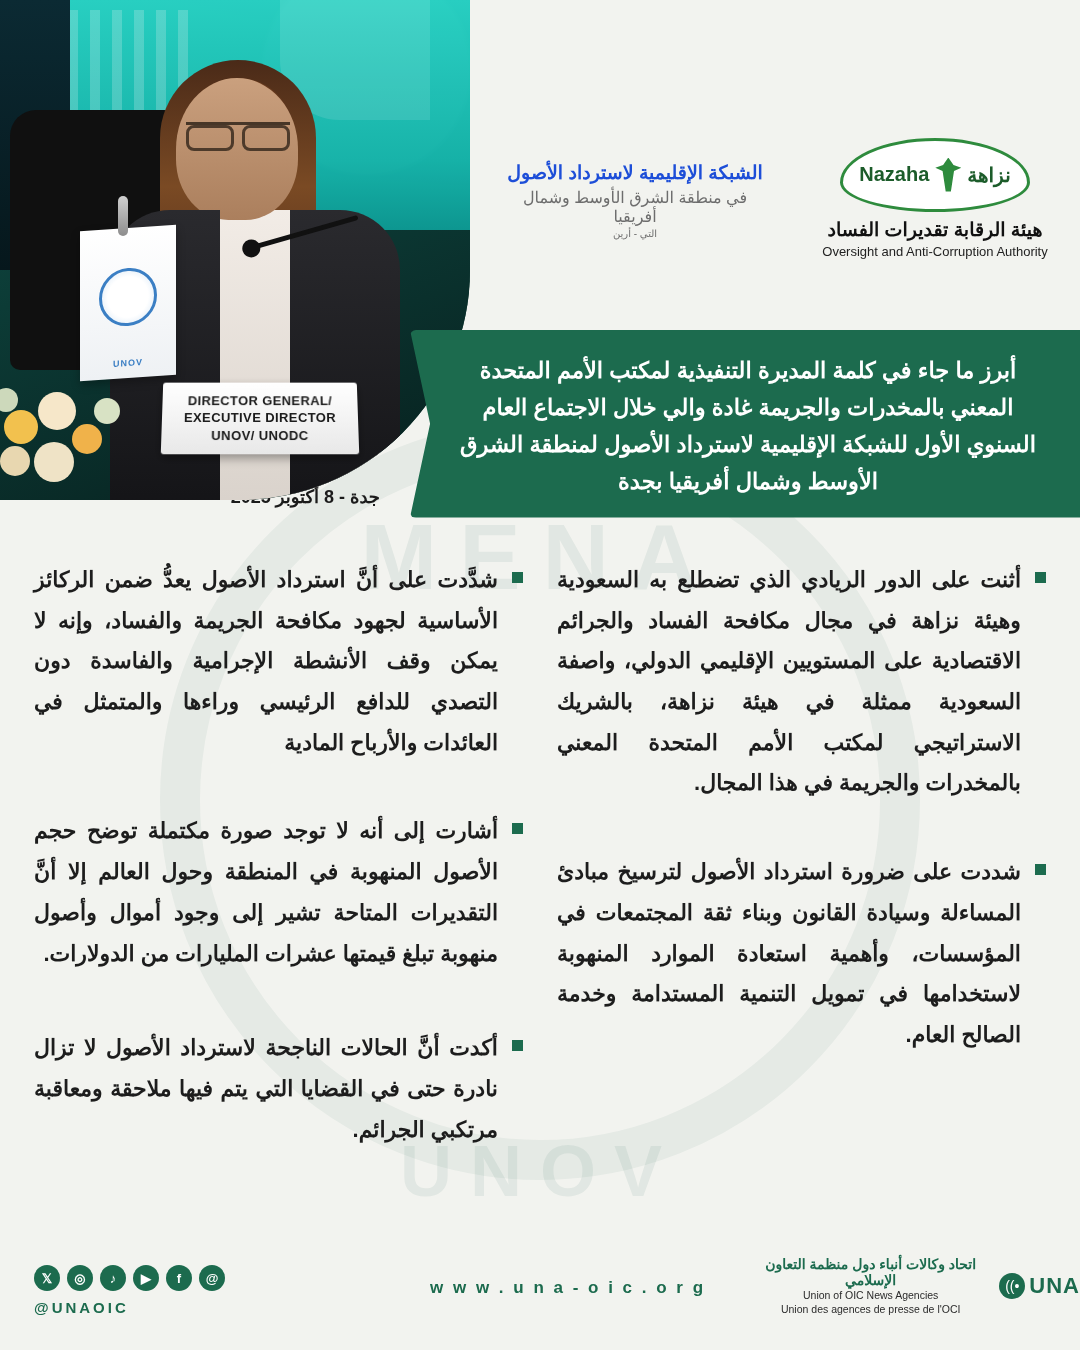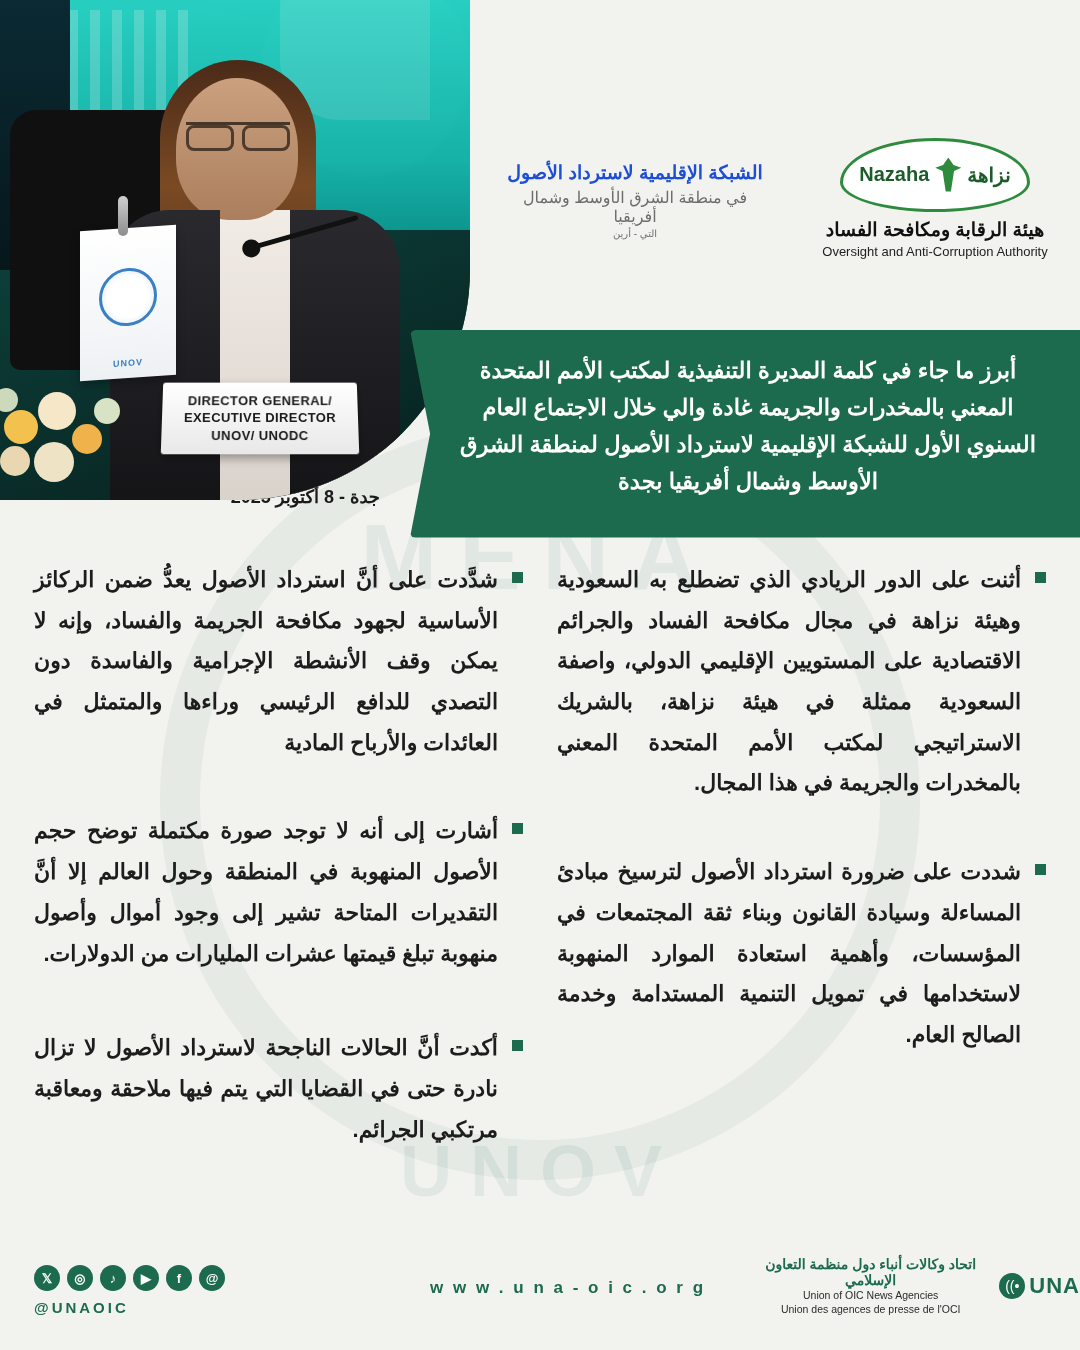--- a/index.html
+++ b/index.html
@@ -218,21 +218,21 @@
     clip-path: polygon(50% 0,70% 22%,100% 30%,72% 40%,60% 100%,40% 100%,28% 40%,0 30%,30% 22%);
   }
   .nazaha-en { font-size: 20px; font-weight: bold; color: #1c5c2a; }
   .nazaha-ar-mark { font-size: 20px; font-weight: bold; color: #1c5c2a; direction: rtl;}
   .nazaha-ar { direction: rtl; font-size: 19px; font-weight: bold; color: #111; }
   .nazaha-en2 { font-size: 13px; color: #222; margin-top: 3px; }
 
   
   .headline {
     position: absolute; right: 0; top: 330px;
-    width: 670px; padding: 22px 40px 37px 46px;
+    width: 670px; padding: 22px 40px 17px 46px;
     background: #1c6b4e;
     color: #ffffff;
     border-top-left-radius: 6px; border-bottom-left-radius: 6px;
     font-size: 22.5px; font-weight: bold; line-height: 1.65;
     text-align: center;
     clip-path: polygon(0 0, 100% 0, 100% 100%, 0 100%, 3% 50%);
   }
   .date {
     position: absolute; right: 700px; top: 486px;
     font-size: 18px; font-weight: bold; color: #1b1b1b;
@@ -337,21 +337,21 @@
         <div class="mena-sub-ar2">في منطقة الشرق الأوسط وشمال أفريقيا</div>
         <div class="mena-sub-ar3">التي - أرين</div>
       </div>
 
       <div class="nazaha-logo">
         <div class="nazaha-mark">
           <span class="nazaha-en">Nazaha</span>
           <span class="palm"></span>
           <span class="nazaha-ar-mark">نزاهة</span>
         </div>
-        <div class="nazaha-ar">هيئة الرقابة ومكافحة الفساد</div>
+        <div class="nazaha-ar">هيئة الرقابة تقديرات الفساد</div>
         <div class="nazaha-en2">Oversight and Anti-Corruption Authority</div>
       </div>
     </div>
 
     <div class="headline">أبرز ما جاء في كلمة المديرة التنفيذية لمكتب الأمم المتحدة المعني بالمخدرات والجريمة غادة والي خلال الاجتماع العام السنوي الأول للشبكة الإقليمية لاسترداد الأصول لمنطقة الشرق الأوسط وشمال أفريقيا بجدة</div>
     <div class="date">جدة - 8 أكتوبر 2025</div>
   </div>
 
   <div class="columns">
 

